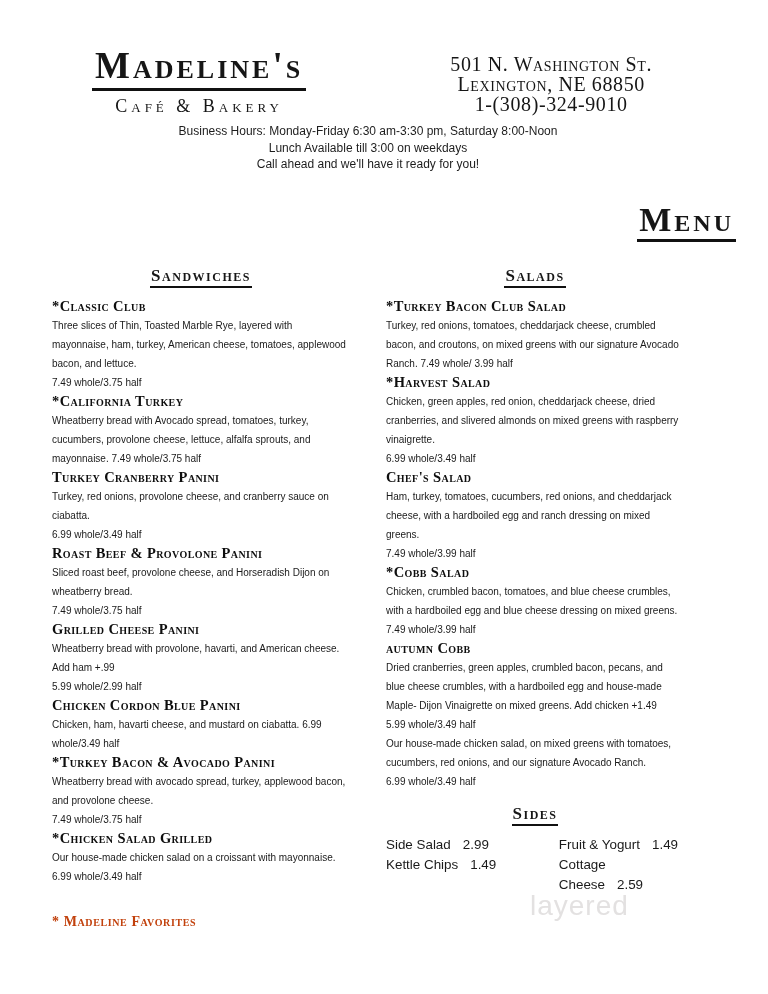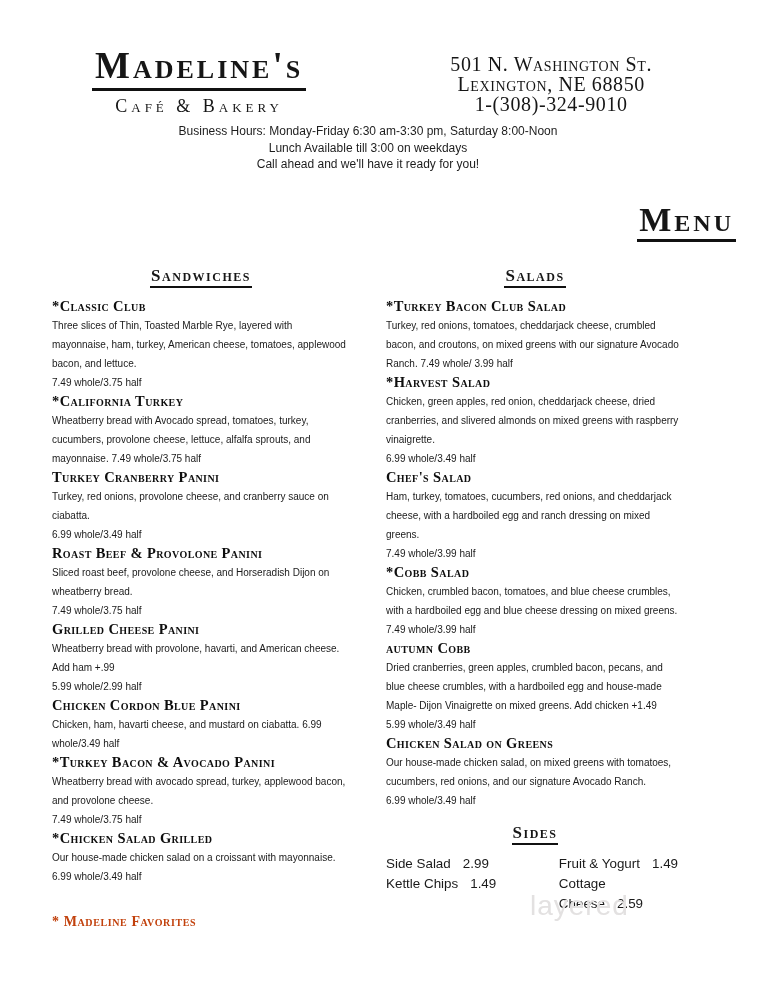--- a/index.html
+++ b/index.html
@@ -171,21 +171,20 @@
         <div class="nm">*Cobb Salad</div>
         <div class="ds">Chicken, crumbled bacon, tomatoes, and blue cheese crumbles, with a hardboiled egg and blue cheese dressing on mixed greens.</div>
         <div class="pr">7.49 whole/3.99 half</div>
       </div>
       <div class="item">
         <div class="nm">autumn Cobb</div>
         <div class="ds">Dried cranberries, green apples, crumbled bacon, pecans, and blue cheese crumbles, with a hardboiled egg and house-made Maple- Dijon Vinaigrette on mixed greens. Add chicken +1.49</div>
         <div class="pr">5.99 whole/3.49 half</div>
       </div>
       <div class="item">
-        <div class="nm">Chicken Salad on Greens</div>
         <div class="ds">Our house-made chicken salad, on mixed greens with tomatoes, cucumbers, red onions, and our signature Avocado Ranch.</div>
         <div class="pr">6.99 whole/3.49 half</div>
       </div>
 
       <div class="sides">
         <div class="sec-head-row">
           <span class="sec-head">Sides</span>
         </div>
         <div class="sides-grid">
           <div class="side-item">

